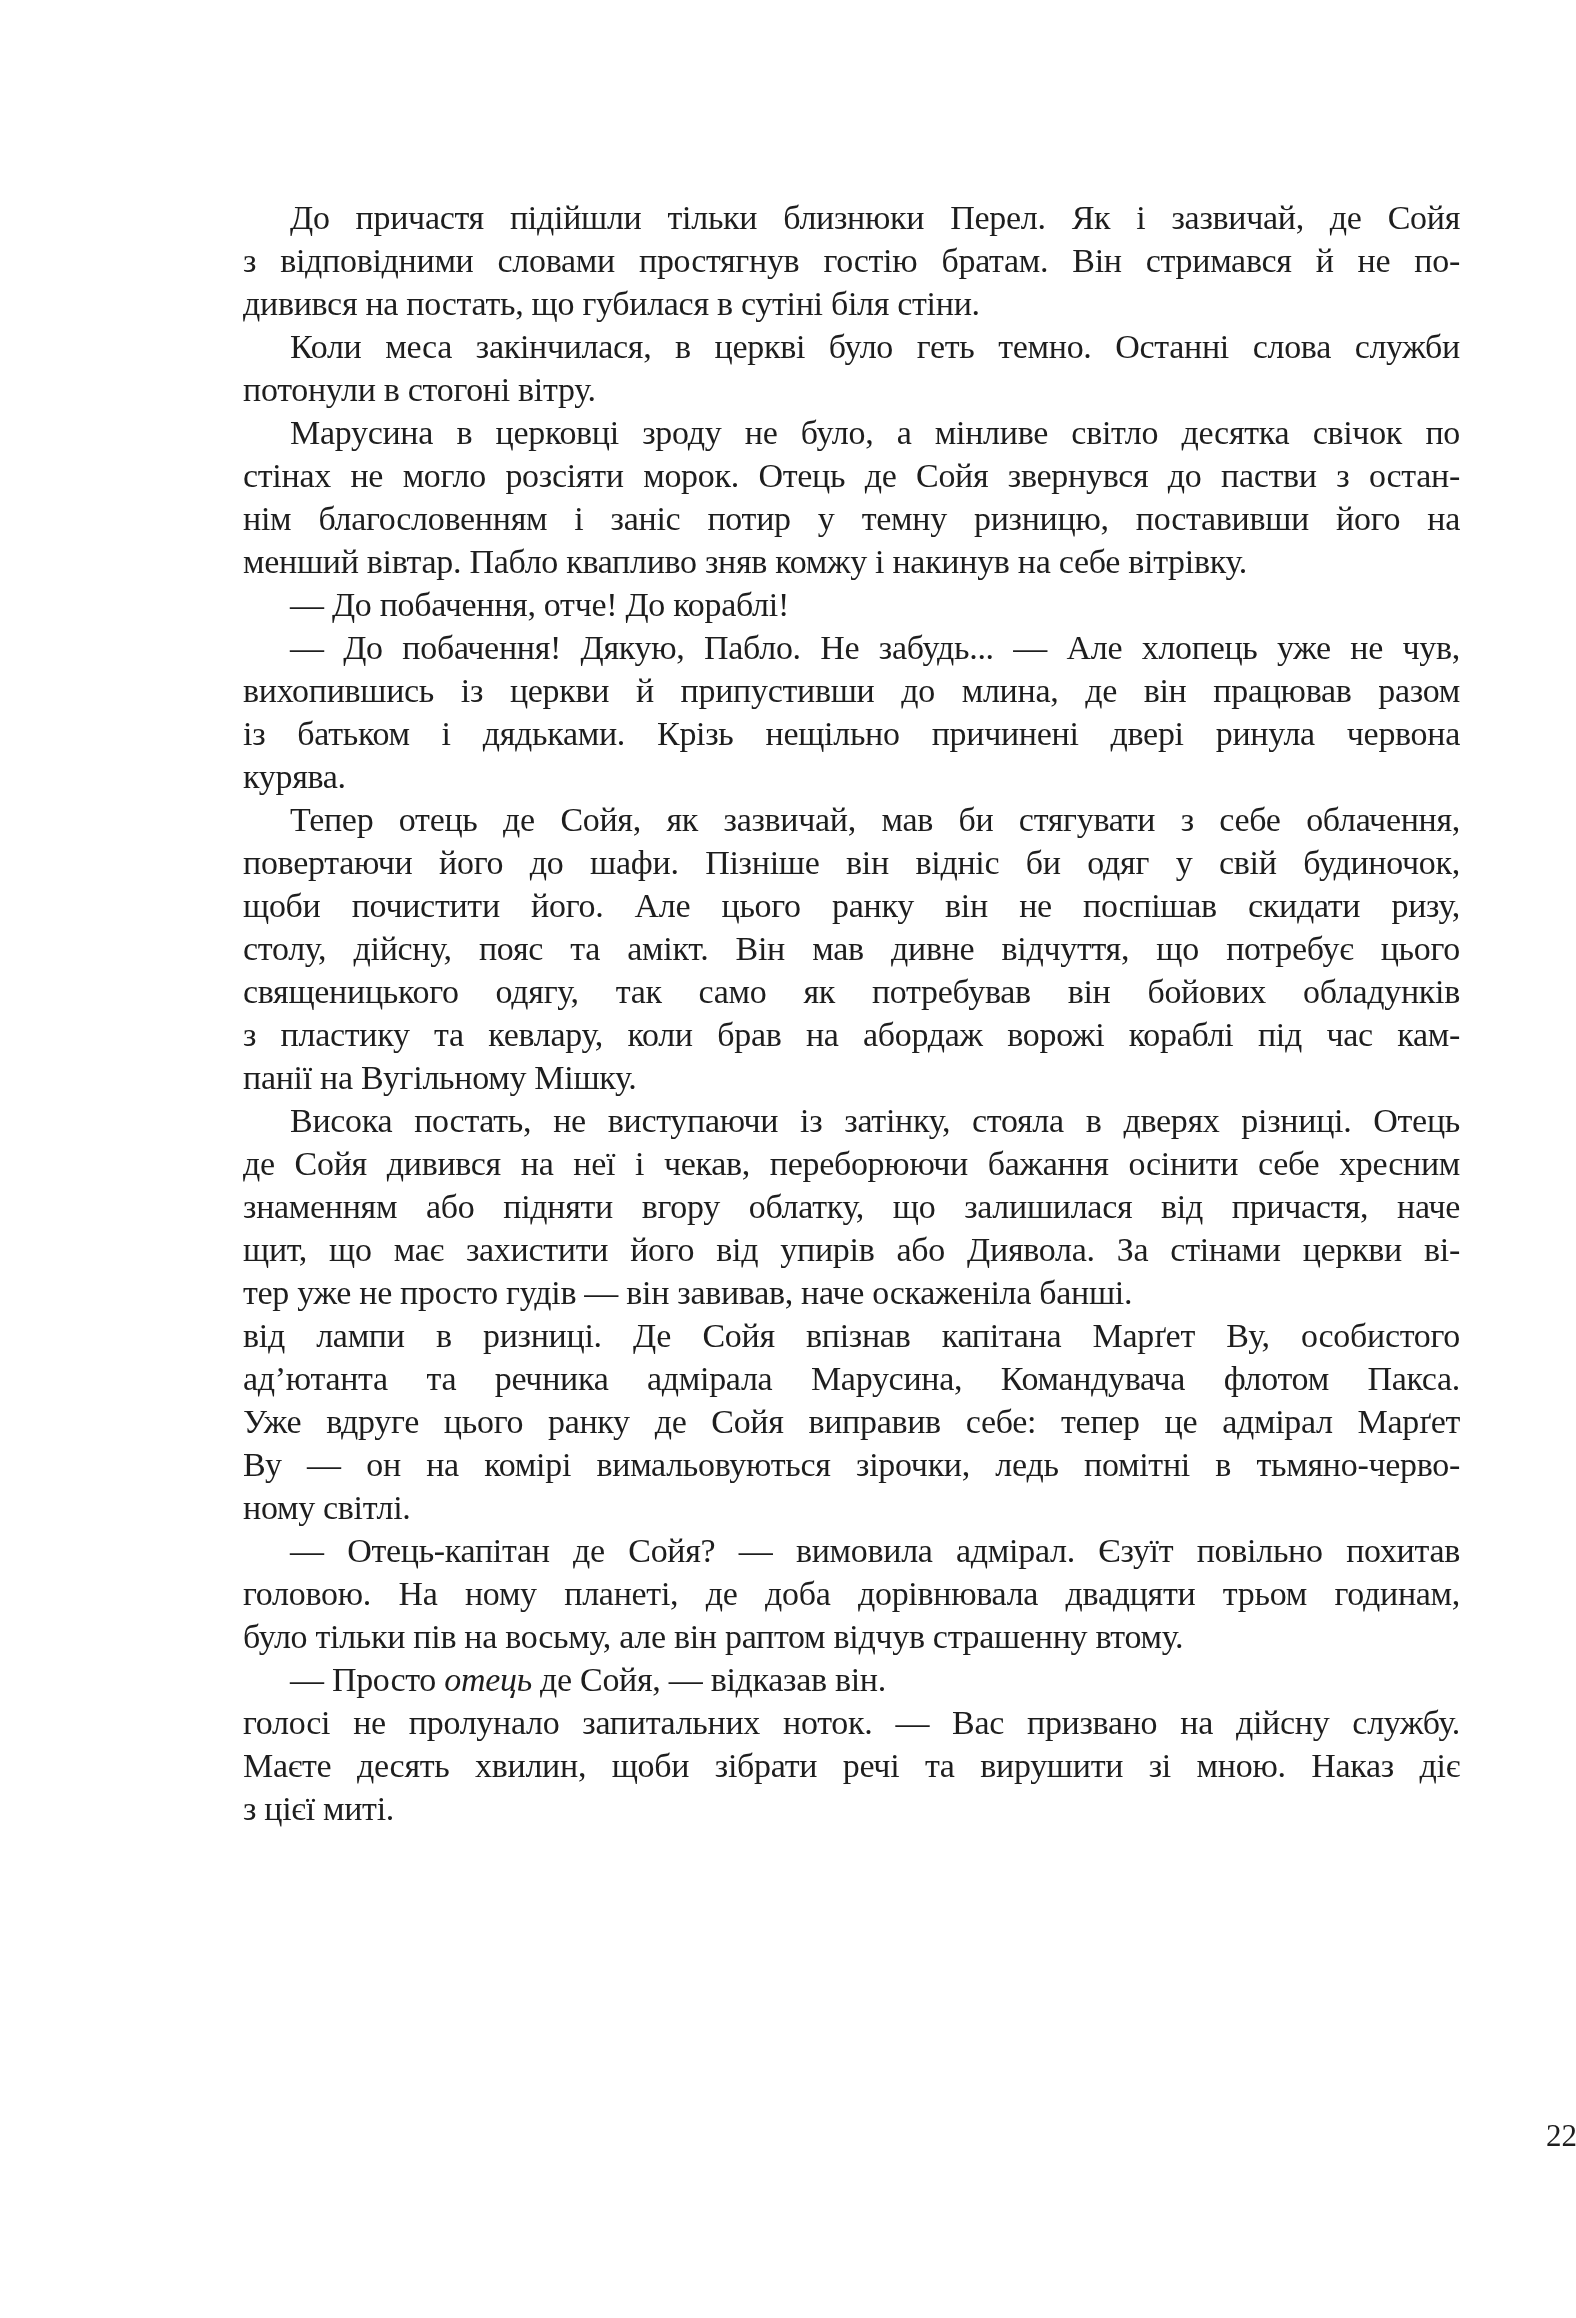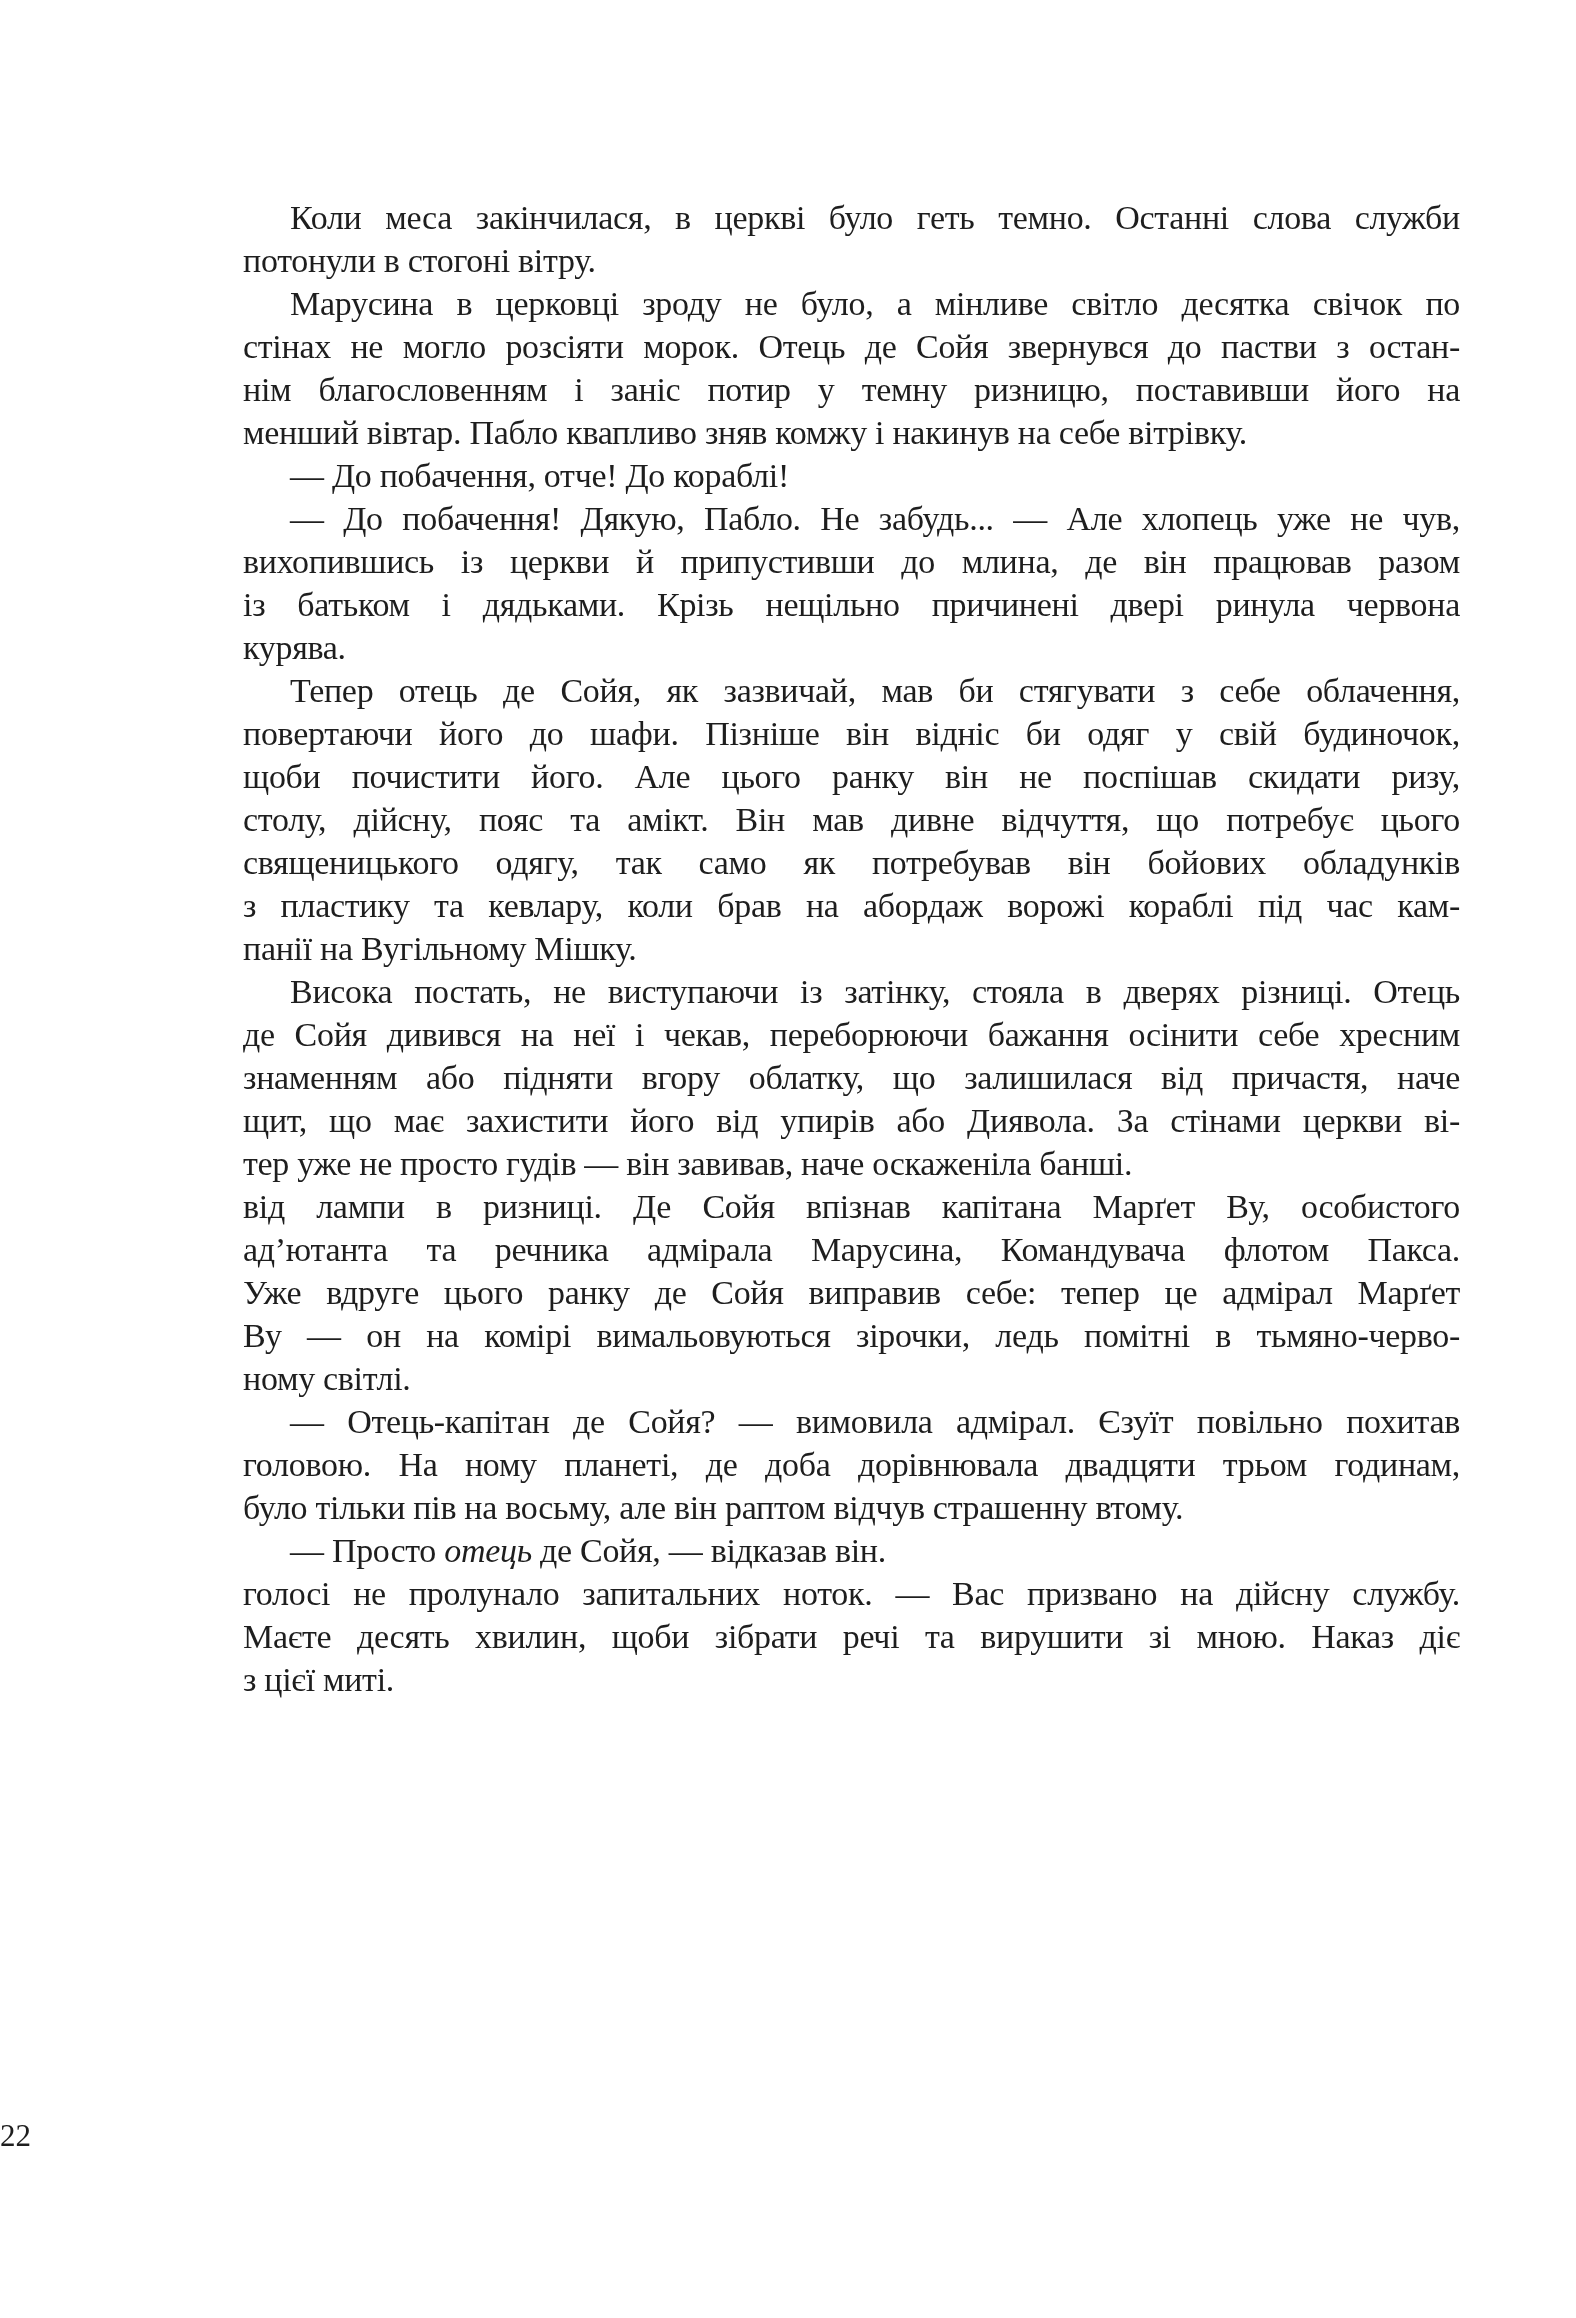--- a/index.html
+++ b/index.html
@@ -18,31 +18,36 @@
     letter-spacing: -0.3px;
   }
   .page p { margin: 0; text-indent: 47px; }
   .page em { }
   .line { display: block; text-align: justify; text-align-last: justify; }
   .line.last { text-align-last: left; }
   .folio {
     position: absolute;
     left: 0; width: 1577px;
     top: 2118px;
-    text-align: left;
+    text-align: right;
     font-family: "Liberation Serif", "DejaVu Serif", serif;
     font-size: 31px;
     color: #1e1e1e;
   }
 </style>
 </head>
 <body>
 
 <div class="page">
 
+  <p>
+    <span class="line">До причастя підійшли тільки близнюки Перел. Як і зазвичай, де Сойя</span>
+    <span class="line" style="text-indent:0">з відповідними словами простягнув гостію братам. Він стримався й не по-</span>
+    <span class="line last" style="text-indent:0">дивився на постать, що губилася в сутіні біля стіни.</span>
+  </p>
 
   <p>
     <span class="line">Коли меса закінчилася, в церкві було геть темно. Останні слова служби</span>
     <span class="line last" style="text-indent:0">потонули в стогоні вітру.</span>
   </p>
 
   <p>
     <span class="line">Марусина в церковці зроду не було, а мінливе світло десятка свічок по</span>
     <span class="line" style="text-indent:0">стінах не могло розсіяти морок. Отець де Сойя звернувся до пастви з остан-</span>
     <span class="line" style="text-indent:0">нім благословенням і заніс потир у темну ризницю, поставивши його на</span>

